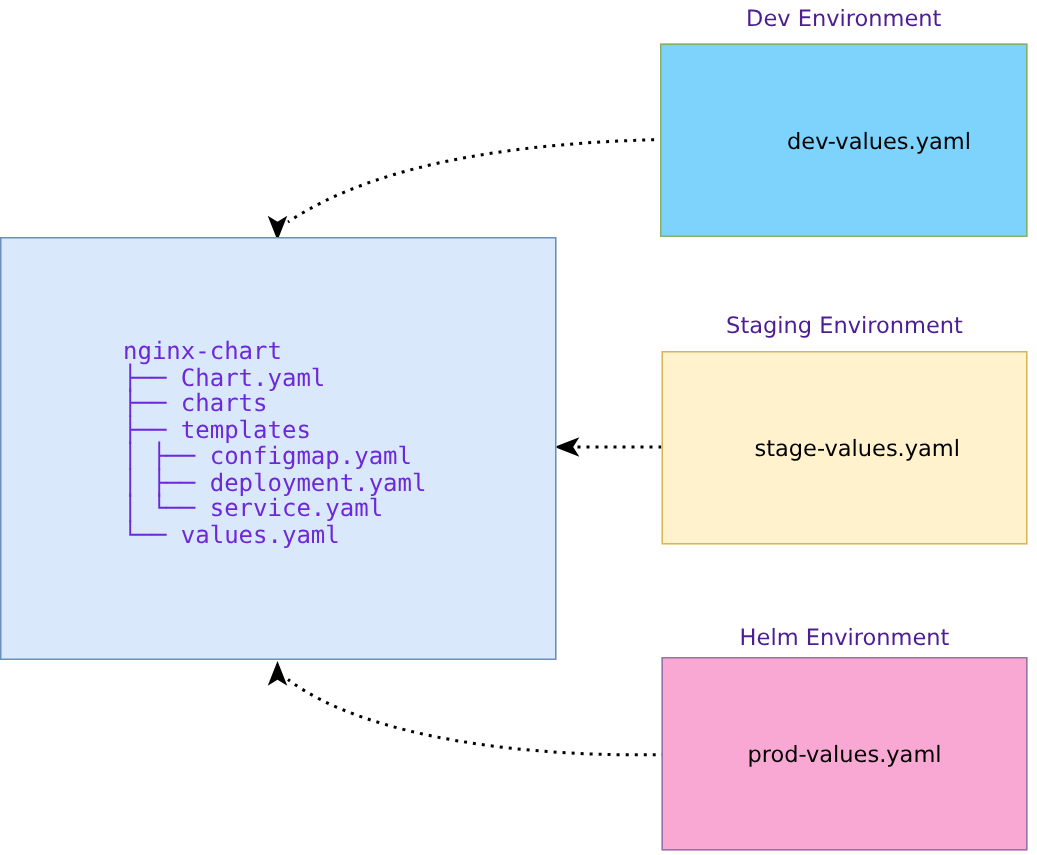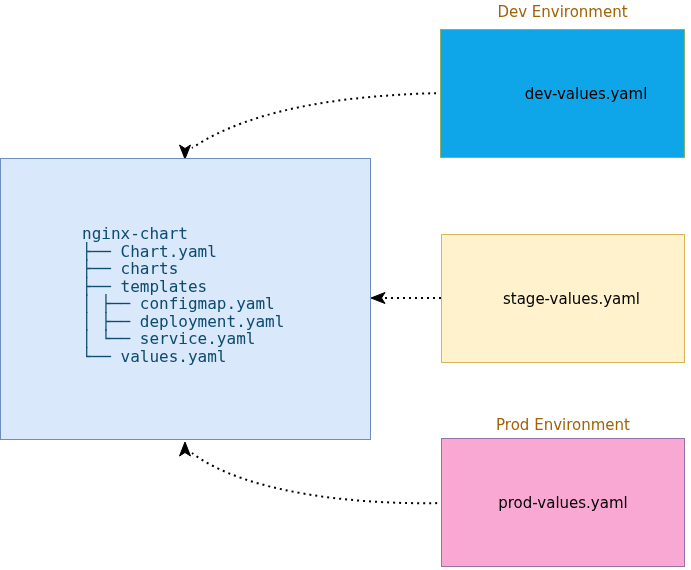--- a/index.html
+++ b/index.html
@@ -20,34 +20,34 @@
     justify-content: center;
   }
   .box-label {
     font-size: 15px;
     color: #000000;
     text-align: center;
   }
   .shape-title {
     position: absolute;
     font-size: 15px;
-    color: #a16207;
+    color: #4c1d95;
     text-align: center;
   }
   .helm-box { left: 0; top: 158px; width: 371px; height: 282px; display: block; }
   .helm-title { left: 0; top: 124px; width: 190px; }
   .tree {
     position: absolute;
     left: 81px;
     top: 66px;
     margin: 0;
     font-family: "DejaVu Sans Mono", "Liberation Mono", monospace;
     font-size: 16px;
     line-height: 17.5px;
-    color: #0c4a6e;
+    color: #6d28d9;
     white-space: pre;
   }
   .env-title-dev     { left: 440px; top: 3px;   width: 245px; }
   .env-box-dev      { left: 440px; top: 29px;  width: 245px; height: 129px; }
   .env-title-staging { left: 441px; top: 208px; width: 244px; }
   .env-box-staging  { left: 441px; top: 234px; width: 244px; height: 129px; padding-left: 17px; }
   .env-title-prod    { left: 441px; top: 416px; width: 244px; }
   .env-box-prod     { left: 441px; top: 438px; width: 244px; height: 129px; }
   .arrow-layer {
     position: absolute;
@@ -81,26 +81,27 @@
 ├── Chart.yaml
 ├── charts
 ├── templates
 │ ├── configmap.yaml
 │ ├── deployment.yaml
 │ └── service.yaml
 └── values.yaml</pre>
   </div>
 
   <div class="shape-title env-title-dev">Dev Environment</div>
-  <div class="box env-box-dev" style="background-color: #0ea5e9; border-color: rgb(130, 179, 102); padding-left: 47px;">
+  <div class="box env-box-dev" style="background-color: #7dd3fc; border-color: rgb(130, 179, 102); padding-left: 47px;">
     <span class="box-label">dev-values.yaml</span>
   </div>
 
+  <div class="shape-title env-title-staging">Staging Environment</div>
   <div class="box env-box-staging" style="background-color: rgb(255, 242, 204); border-color: rgb(214, 182, 86);">
     <span class="box-label">stage-values.yaml</span>
   </div>
 
-  <div class="shape-title env-title-prod">Prod Environment</div>
+  <div class="shape-title env-title-prod">Helm Environment</div>
   <div class="box env-box-prod" style="background-color: #f9a8d4; border-color: rgb(150, 115, 166);">
     <span class="box-label">prod-values.yaml</span>
   </div>
 
 </div>
 
 </body></html>

